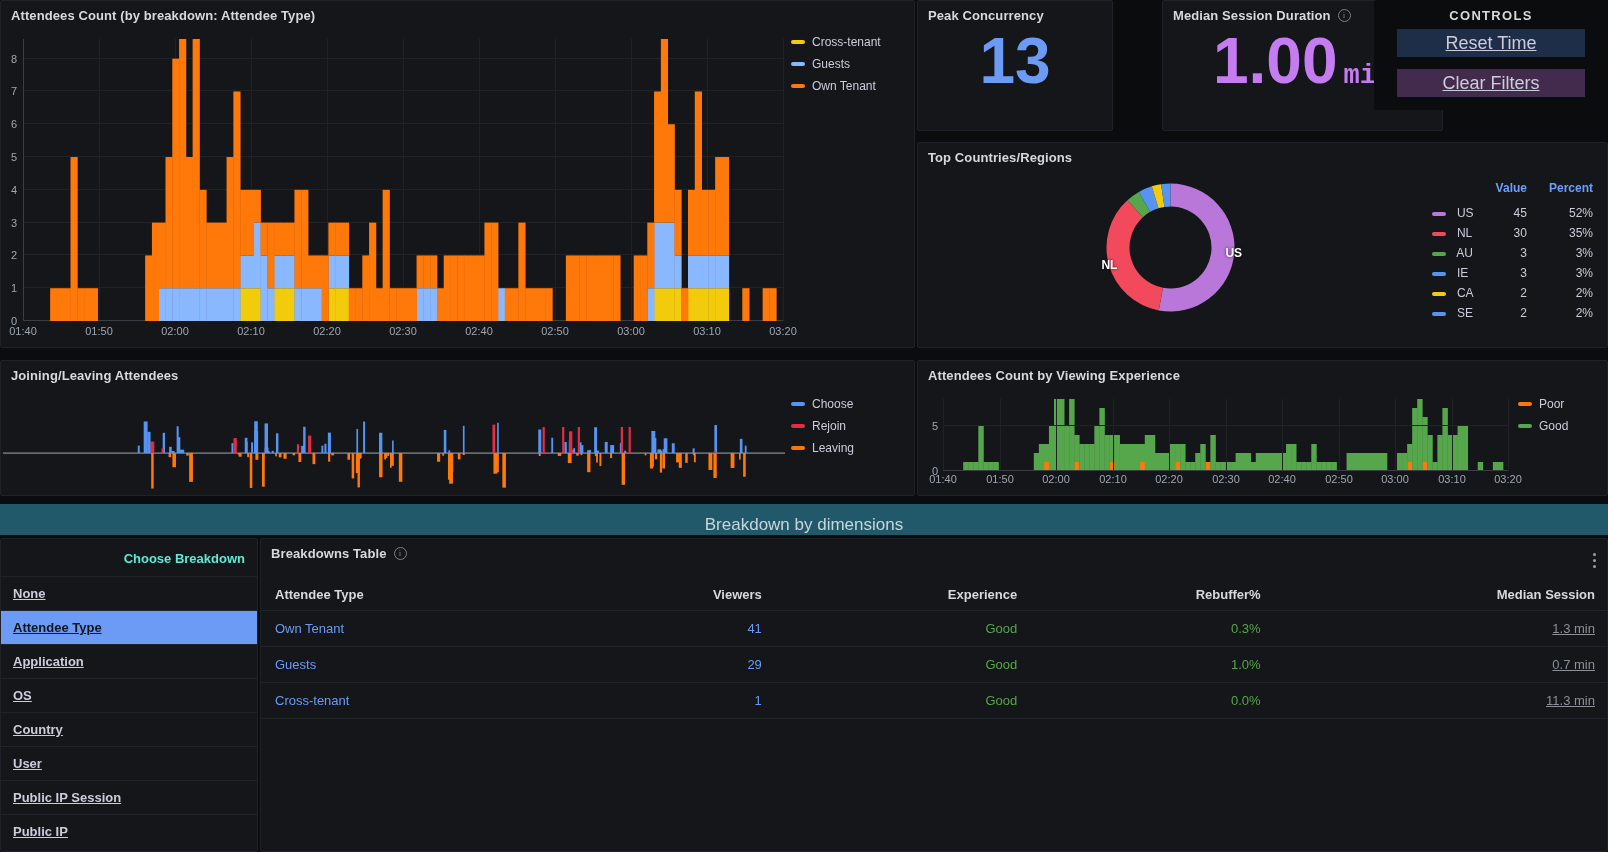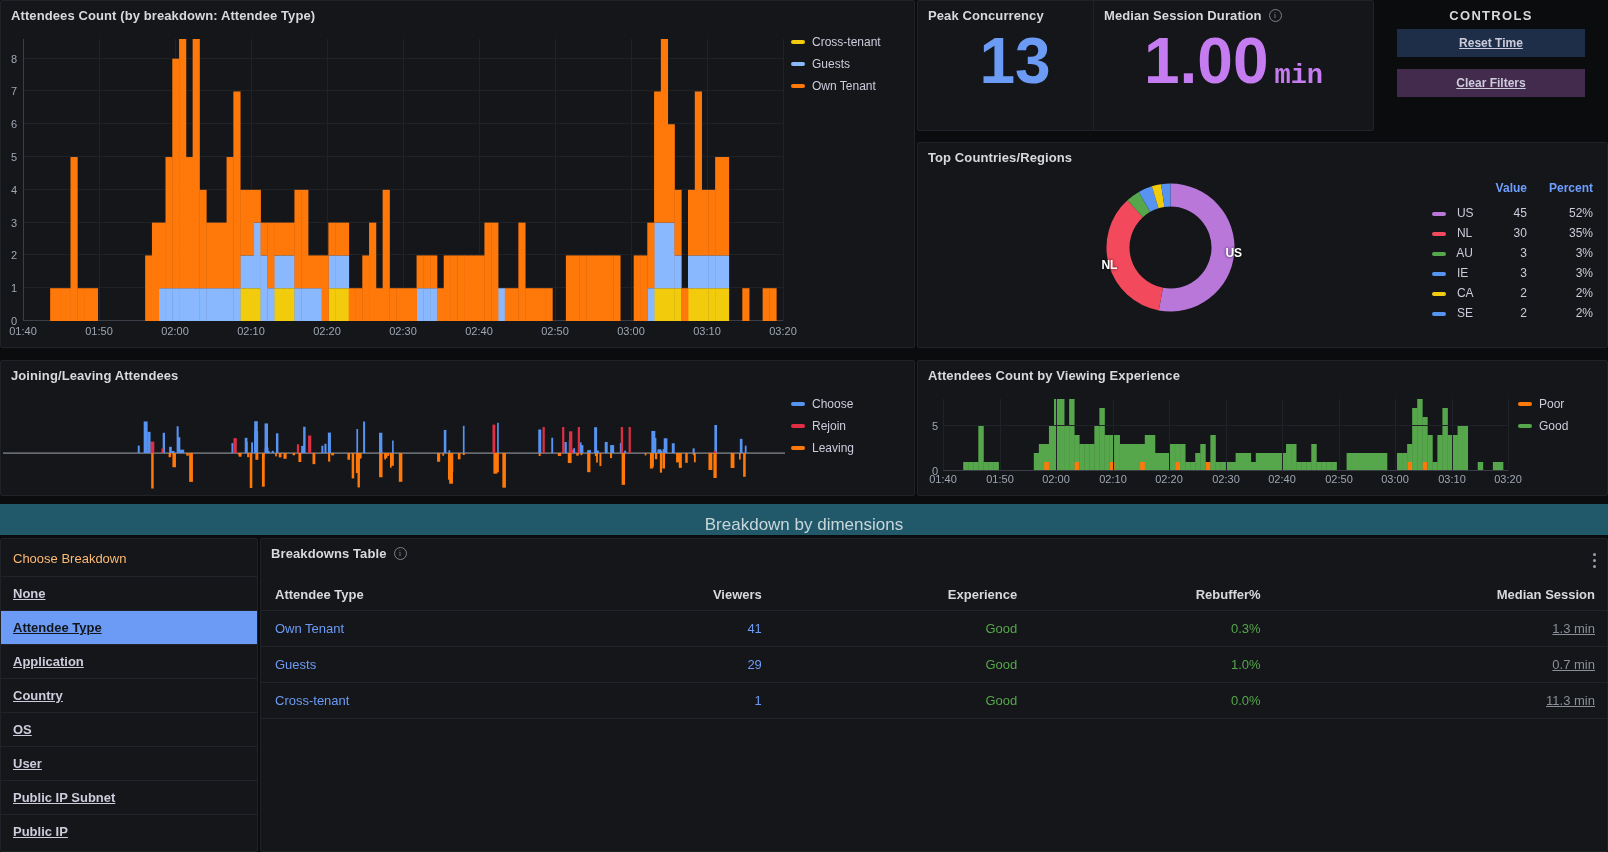--- a/index.html
+++ b/index.html
@@ -67,21 +67,21 @@
   .stat-unit { font-size: 27px; font-weight: bold; margin-left: 6px; vertical-align: baseline; font-family: Liberation Mono, monospace; }
 
   
   .controls-title {
     text-align: center; font-size: 13px; font-weight: bold;
     color: #d8d9da; letter-spacing: 1.3px; padding-top: 8px;
   }
   .ctrl-btn {
     display: flex; align-items: center; justify-content: center;
     height: 28px; margin: 6px 23px 12px 23px;
-    font-size: 12px; font-weight: bold;
+    font-size: 18px; font-weight: normal;
     text-decoration: underline; cursor: pointer;
   }
   .ctrl-reset { background: #1e2d48; color: #ccccdc; }
   .ctrl-clear { background: #432b4d; color: #ccccdc; }
 
   
   .donut-wrap { position: absolute; }
   .donut-label {
     position: absolute; font-size: 12px; font-weight: bold;
     color: #fff; transform: translate(-50%,-50%);
@@ -99,21 +99,21 @@
 
   
   .row-banner {
     position: absolute;
     background: #21596b;
     display: flex; align-items: center; justify-content: center;
     color: #c7d6da; font-size: 17px;
   }
 
   
-  .bd-head { font-size: 13px; font-weight: normal; color: #fdba74; padding: 12px 12px 0 12px; }
+  .bd-head { font-size: 13px; font-weight: bold; color: #5eead4; padding: 12px 12px 0 12px; text-align: right; }
   .bd-item {
     height: 34px; display: flex; align-items: center;
     padding: 0 12px; font-size: 13px; font-weight: bold;
     color: #ccccdc; border-top: 1px solid #202329;
     cursor: pointer;
   }
   .bd-item span { text-decoration: underline; }
   .bd-item.sel { background: #6c9bf5; color: #0b0c0e; }
   .bd-item.sel span { color: #11161c; }
 
@@ -372,21 +372,21 @@
           <span class="legend-label">Own Tenant</span>
         </div>
       </div>
   </div>
 
   <div class="panel" style="left:917px;top:0;width:196px;height:131px;">
     <div class="panel-title">Peak Concurrency</div>
     <div class="stat-value stat-big" id="peak-val" style="color: rgb(108, 155, 245);">13</div>
   </div>
 
-  <div class="panel" style="left:1093px;top:0;width:281px;height:131px;">
+  <div class="panel" style="left:1162px;top:0;width:281px;height:131px;">
     <div class="title-row">
       <div class="panel-title">Median Session Duration</div>
       <div class="info-icon">i</div>
     </div>
     <div class="stat-value" id="median-val-wrap">
       <span class="stat-big" id="median-val" style="color: rgb(197, 124, 240);">1.00</span><span class="stat-unit" id="median-unit" style="color: rgb(197, 124, 240);">min</span>
     </div>
   </div>
 
   <div class="panel" style="left:1374px;top:0;width:234px;height:110px;background:#0b0c0e;border:none;">
@@ -766,30 +766,30 @@
         <div class="bd-item">
           <span>None</span>
         </div>
         <div class="bd-item sel">
           <span>Attendee Type</span>
         </div>
         <div class="bd-item">
           <span>Application</span>
         </div>
         <div class="bd-item">
+          <span>OS</span>
+        </div>
+        <div class="bd-item">
           <span>Country</span>
-        </div>
-        <div class="bd-item">
-          <span>OS</span>
         </div>
         <div class="bd-item">
           <span>User</span>
         </div>
         <div class="bd-item">
-          <span>Public IP Subnet</span>
+          <span>Public IP Session</span>
         </div>
         <div class="bd-item">
           <span>Public IP</span>
         </div>
       </div>
   </div>
 
   <div class="panel" style="left:260px;top:538px;width:1348px;height:314px;">
     <div class="title-row">
       <div class="panel-title">Breakdowns Table</div>

